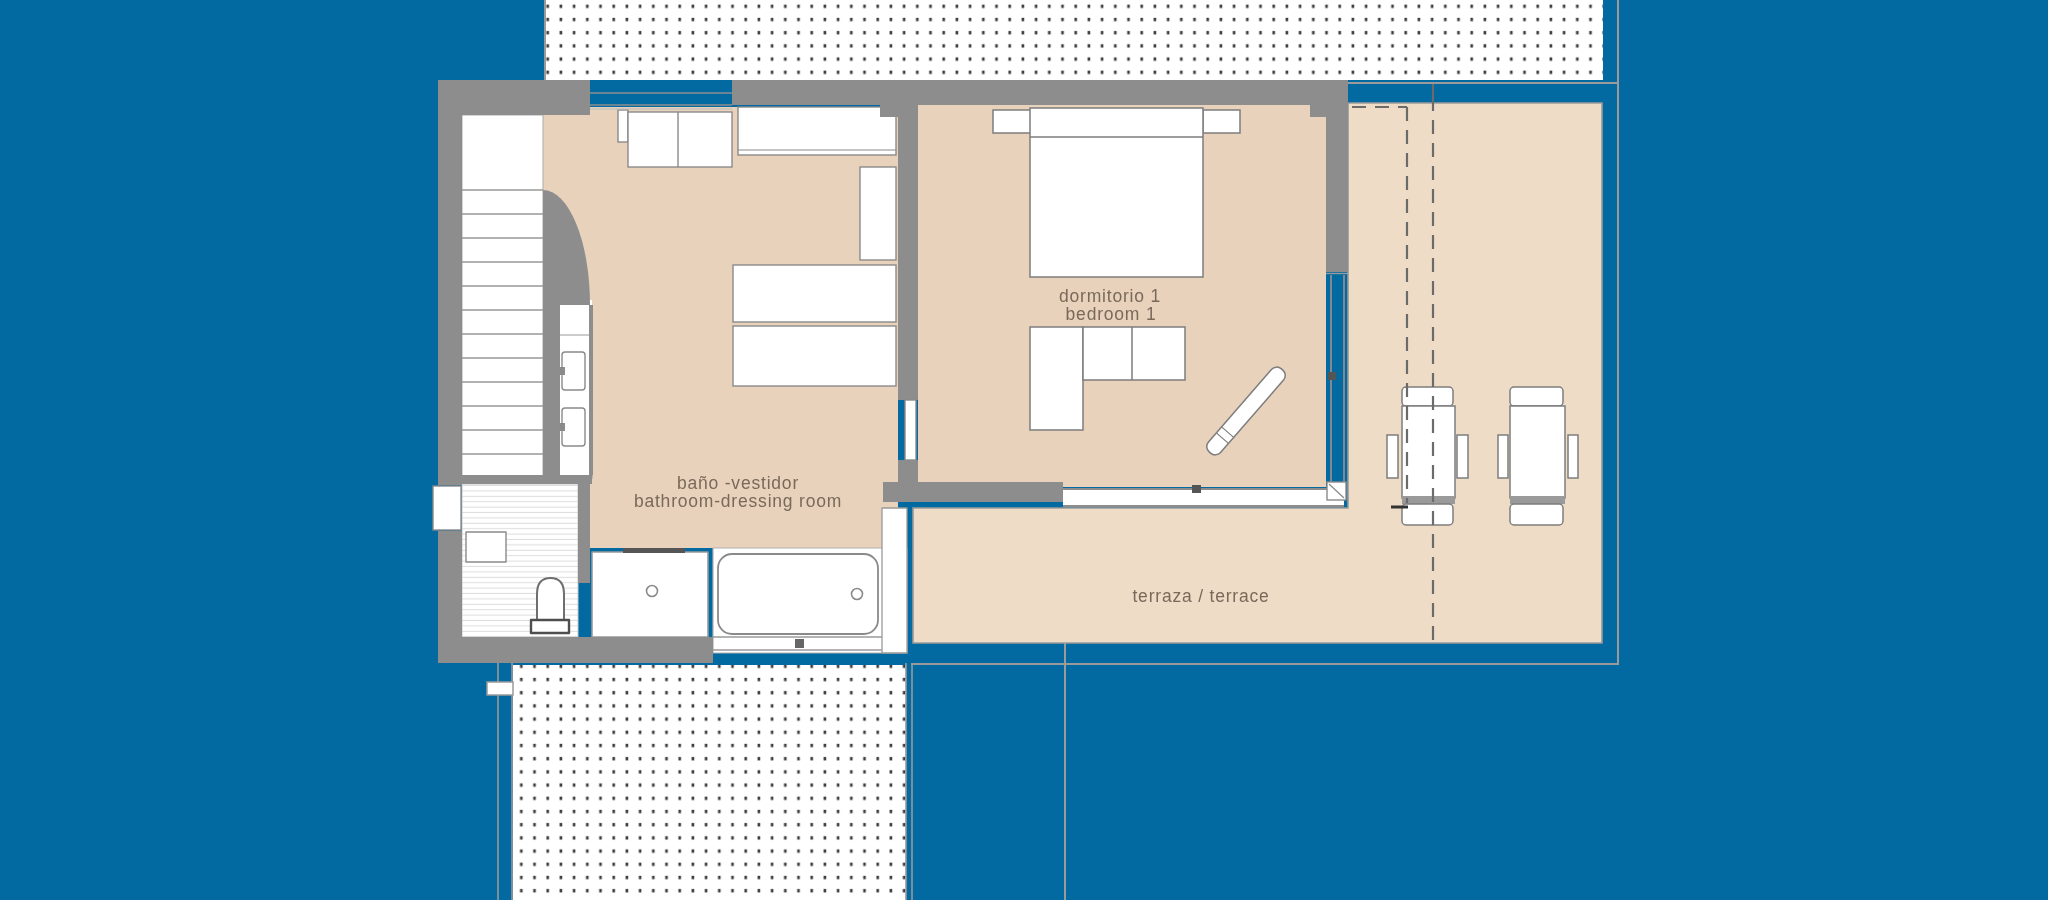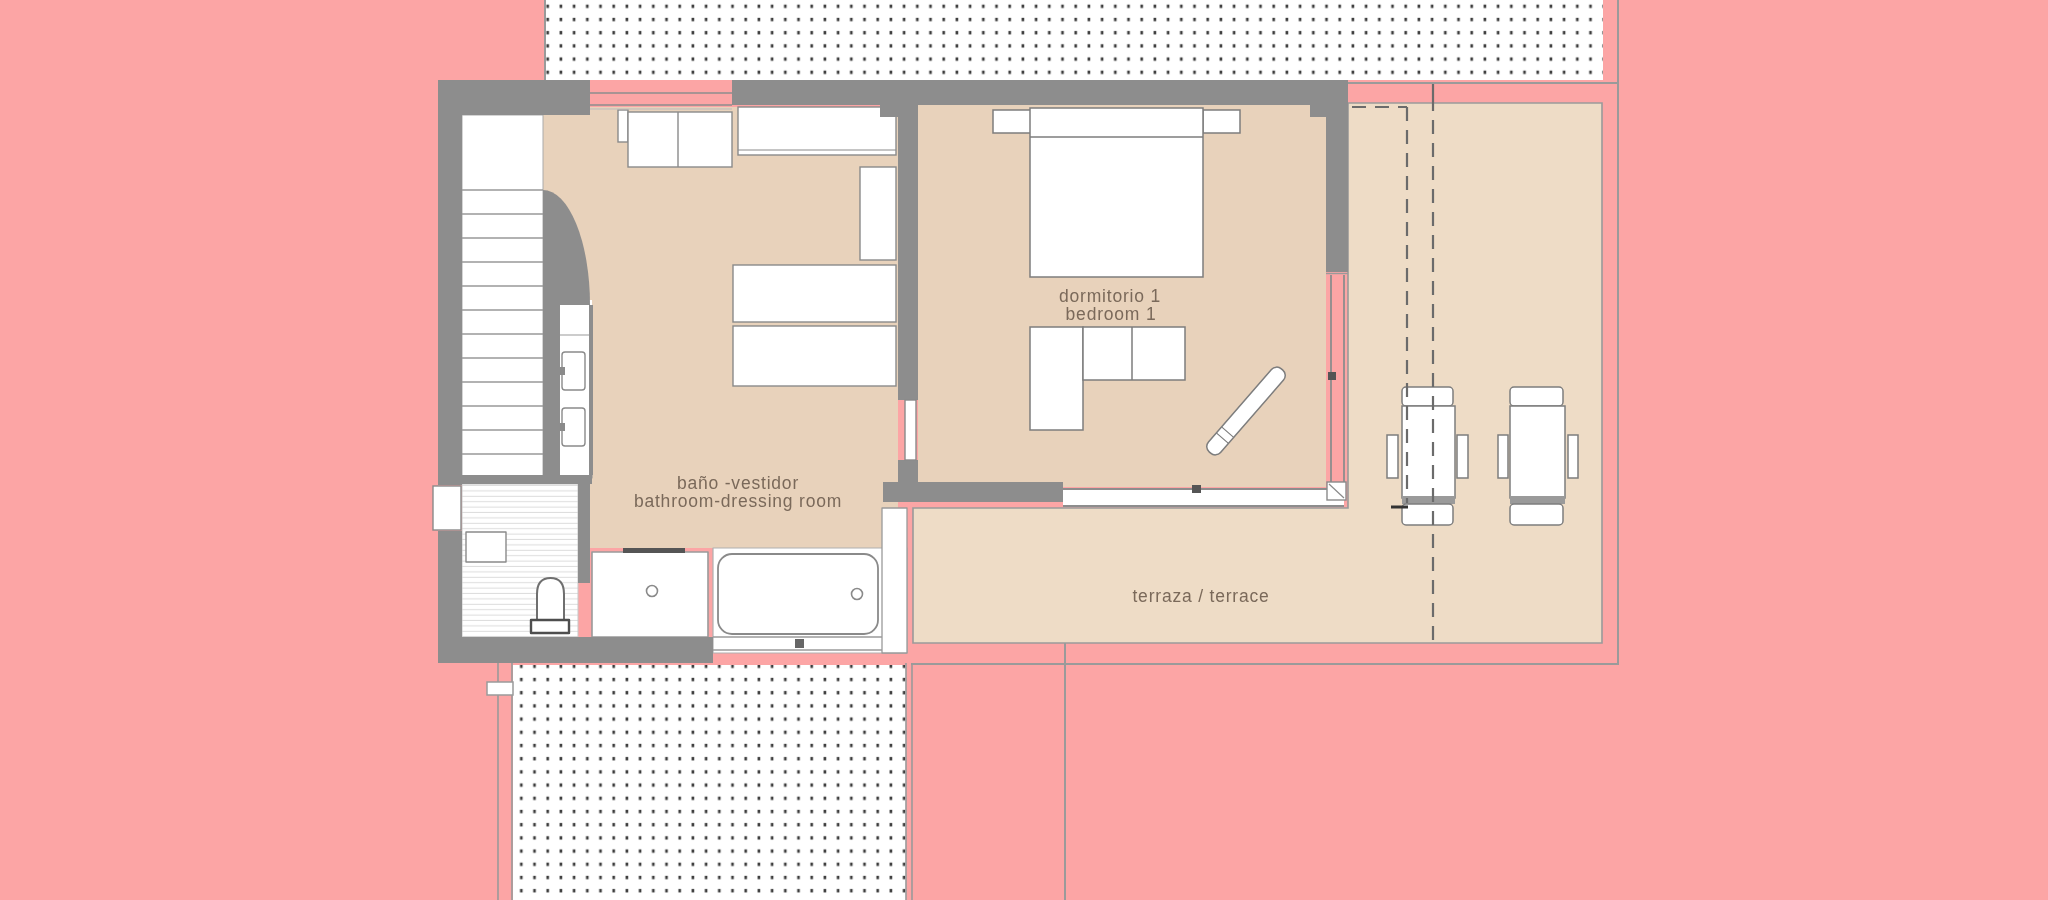--- a/index.html
+++ b/index.html
@@ -6,21 +6,21 @@
   :root{
     --c-room_floor:#e8d2bb;
     --c-terrace_floor:#eedcc6;
     --c-wall:#8d8d8d;
     --c-outline:#9a9a9a;
     --c-dots:#3c3c3c;
     --c-plank:#dcdcdc;
     --c-label_text:#7a695a;
     --c-fixture:#8a8a8a;
   }
-  .canvas{position:relative;width:2048px;height:900px;background:#fca5a5;overflow:hidden;
+  .canvas{position:relative;width:2048px;height:900px;background:#0369a1;overflow:hidden;
     font-family:"Liberation Sans", sans-serif;}
   svg{position:absolute;left:0;top:0;}
   text{font-family:"Liberation Sans", sans-serif;font-size:17.5px;letter-spacing:0.8px;
     fill:var(--c-label_text);text-anchor:middle;}
 </style>
 </head>
 <body>
 
 <div class="canvas">
 <svg width="2048" height="900" viewBox="0 0 2048 900">

